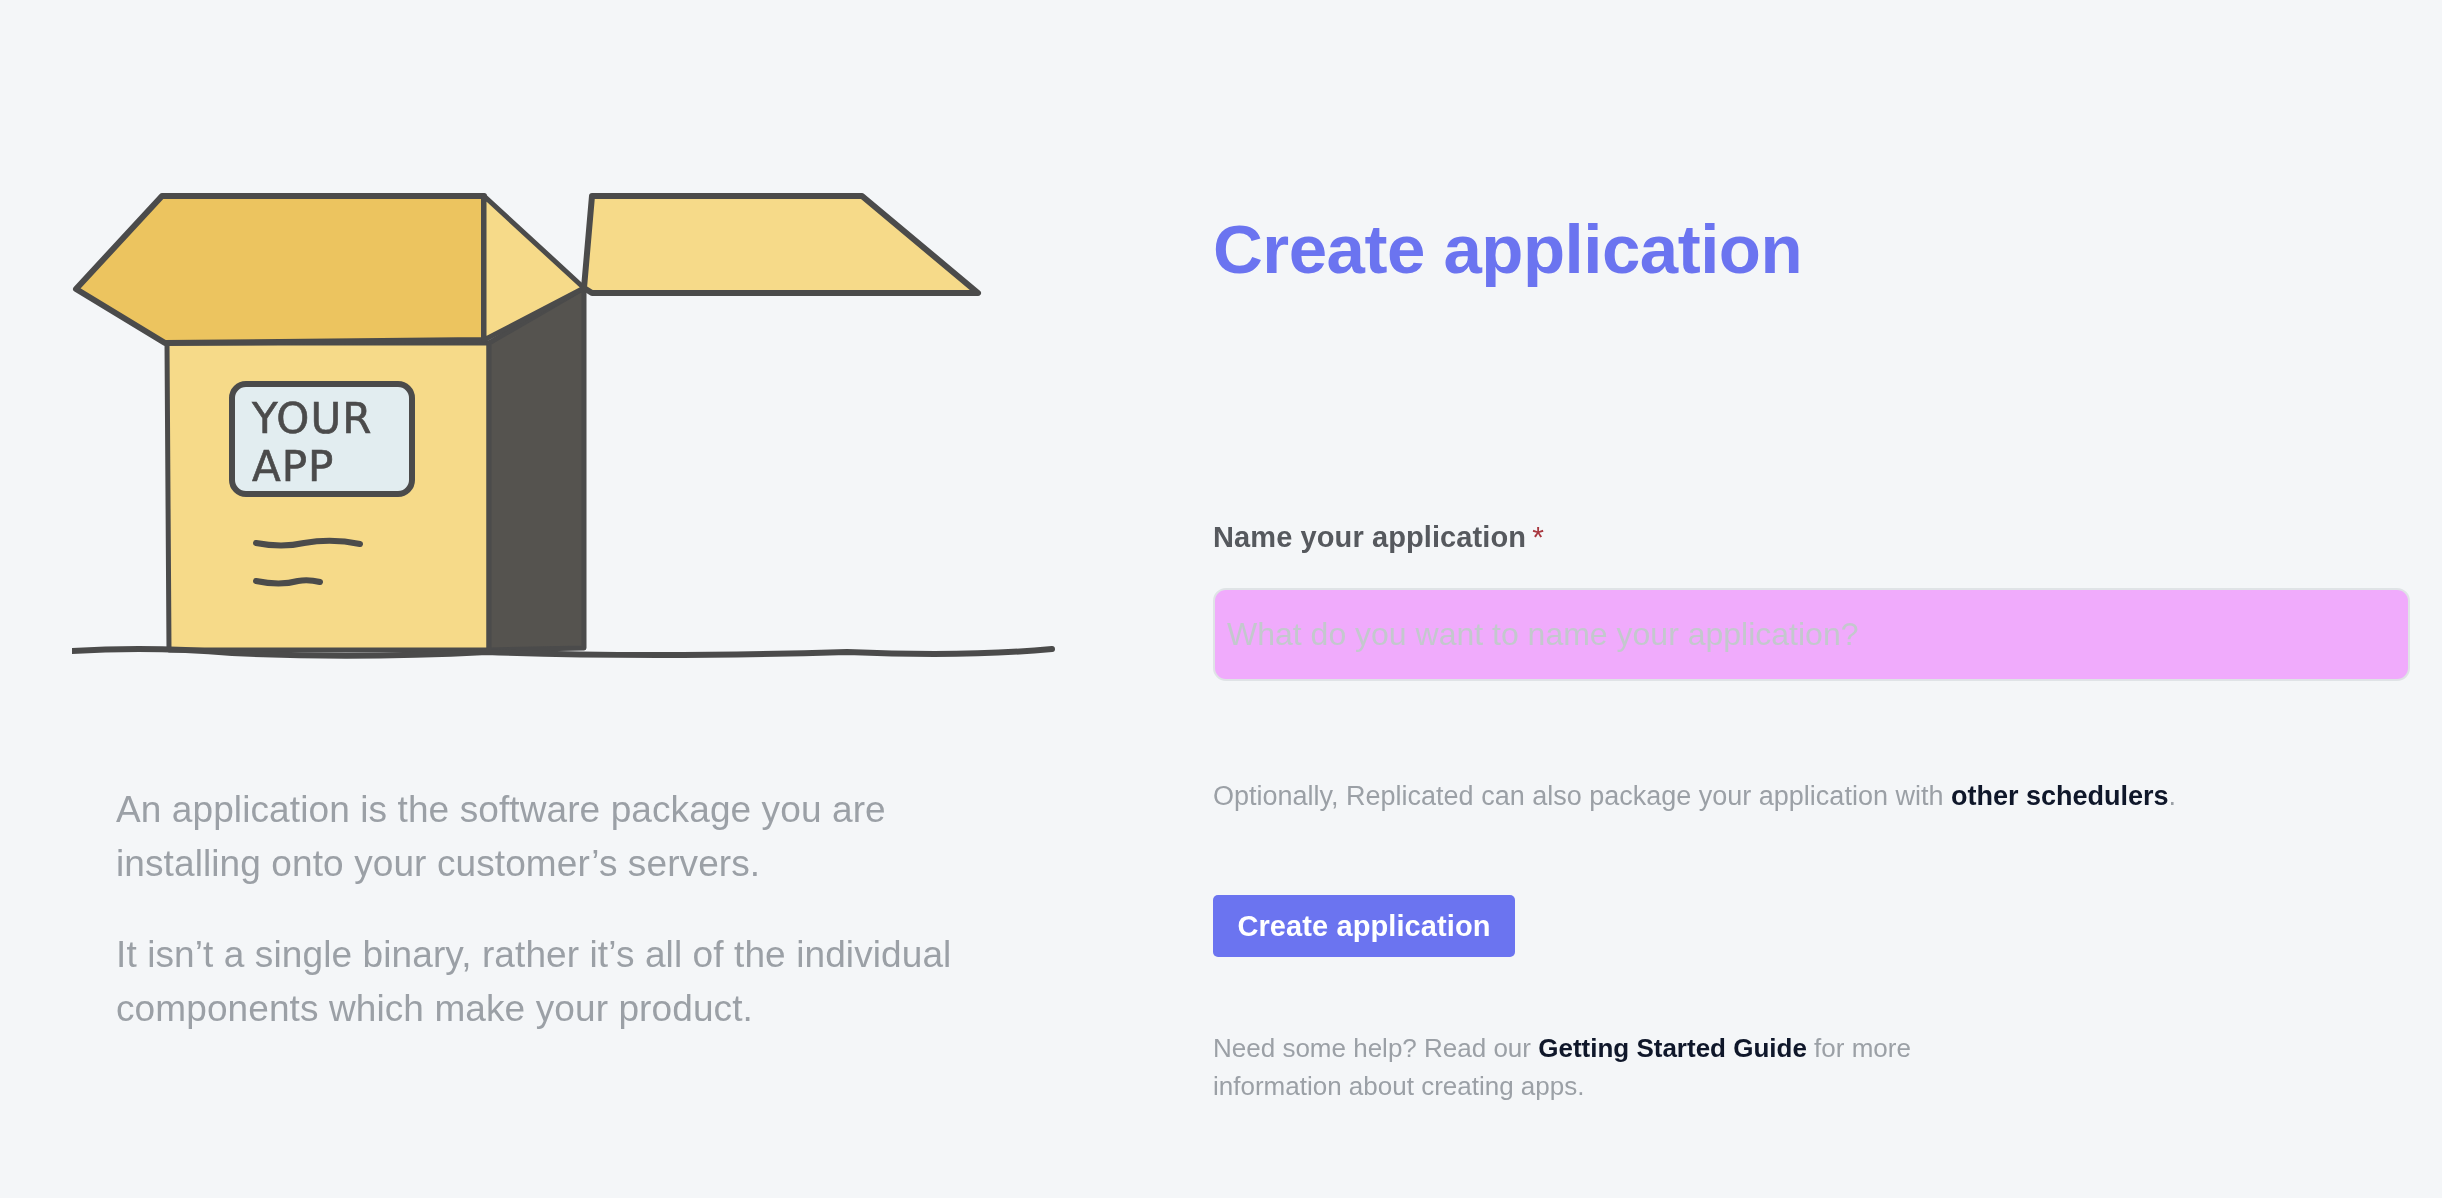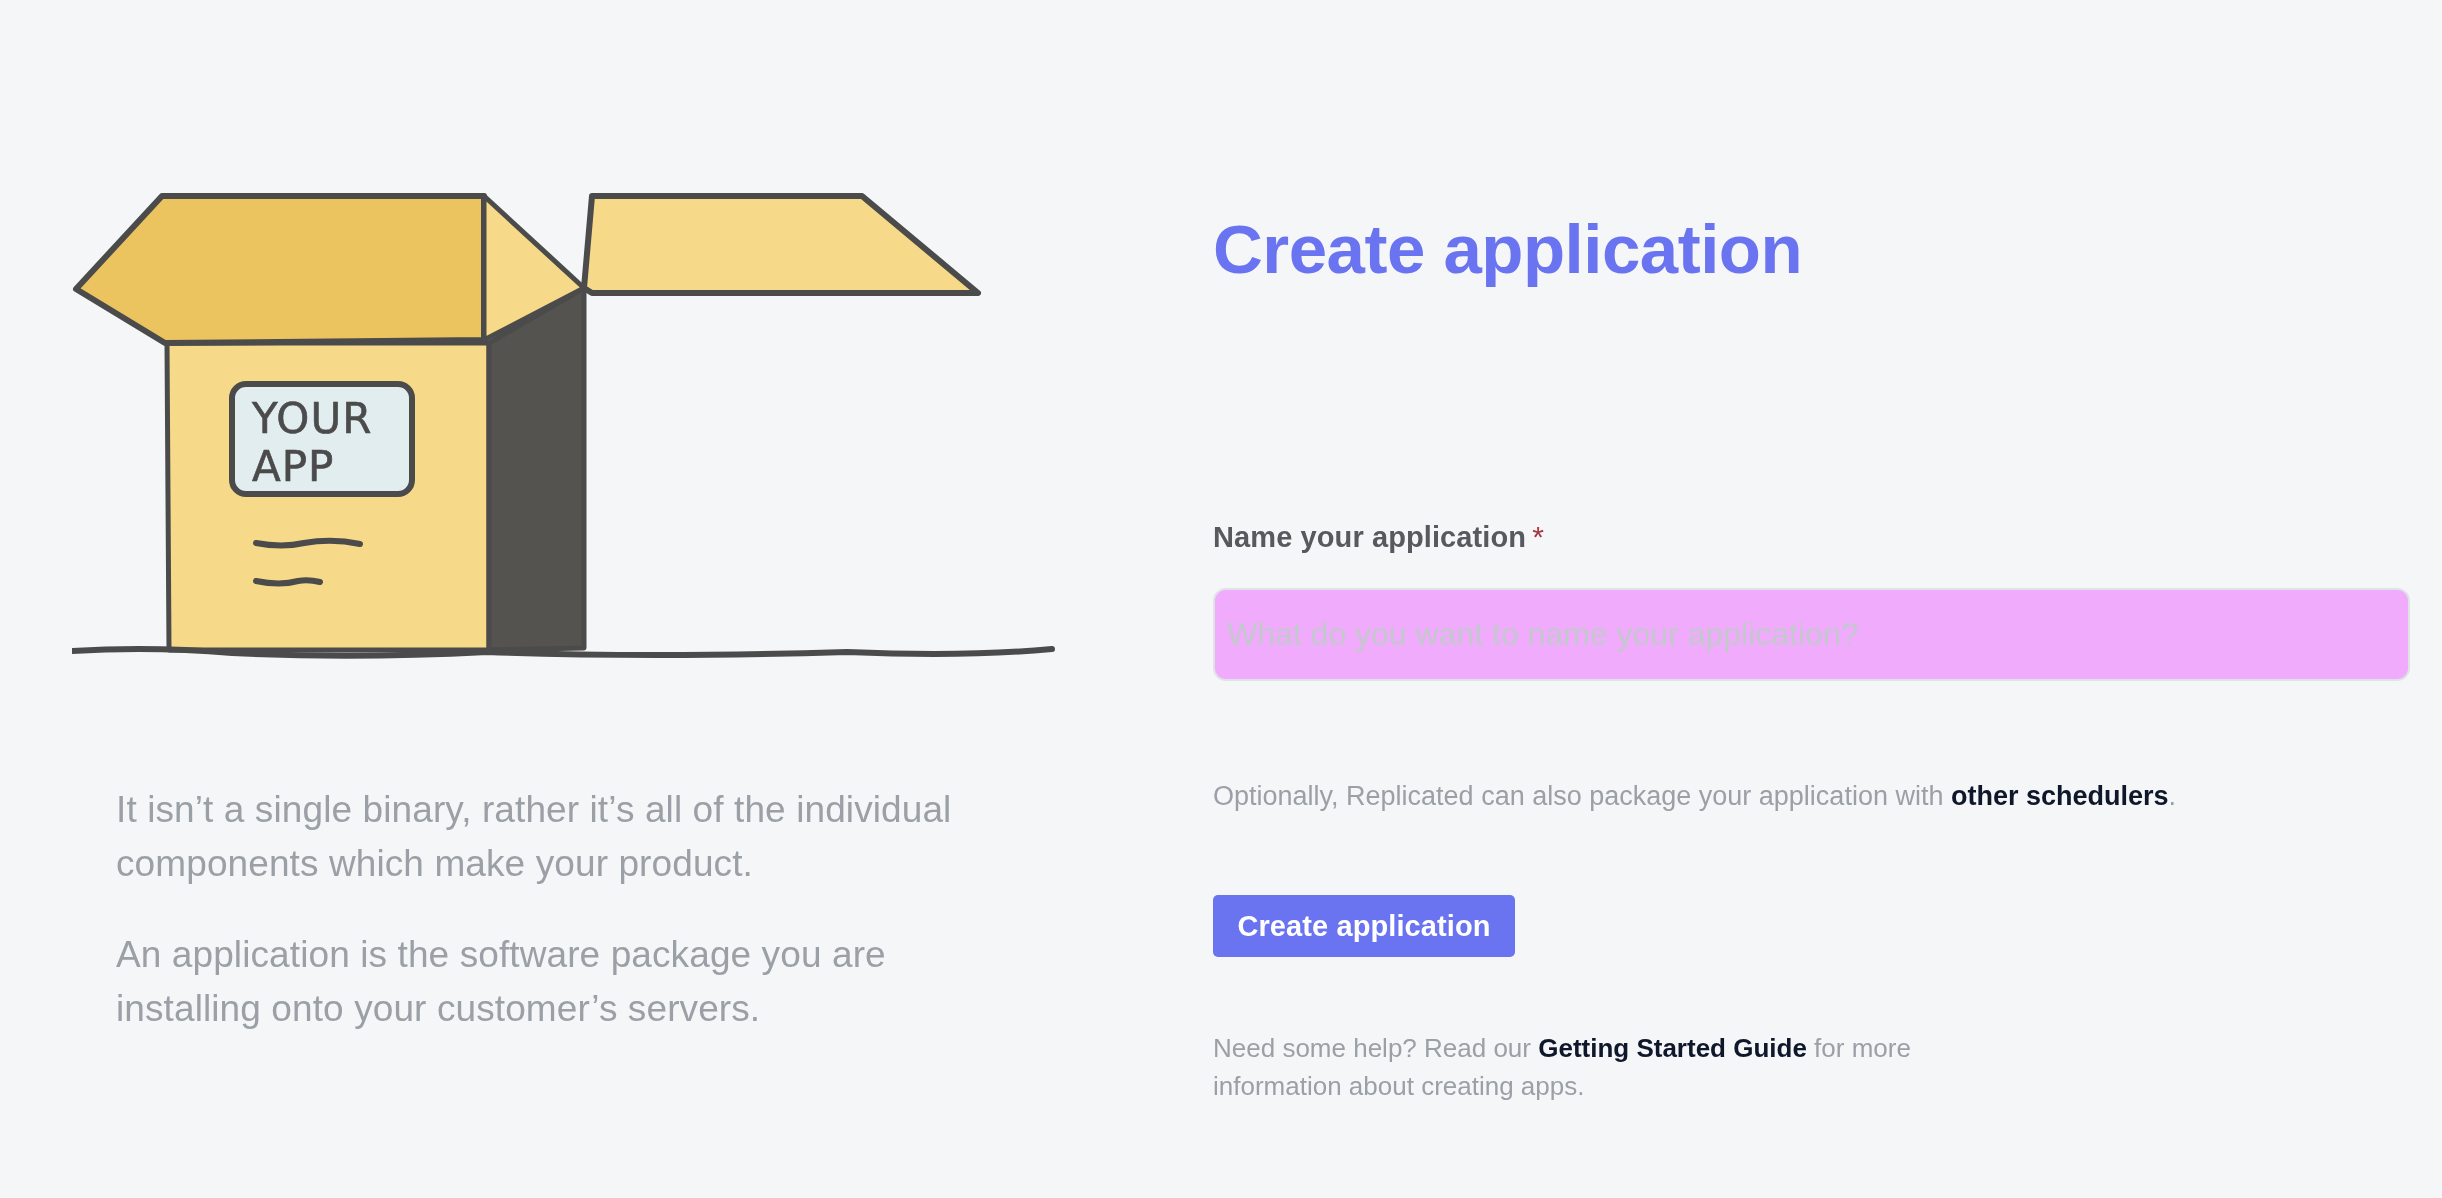--- a/index.html
+++ b/index.html
@@ -191,22 +191,22 @@
         <text x="180" y="291" font-family="'DejaVu Sans', sans-serif" font-size="42" fill="#4b4b4b" stroke="#4b4b4b" stroke-width="0.6" letter-spacing="1">APP</text>
 
         <path d="M184,353 q26,5 48,0 q28,-5 56,1" fill="none" stroke="#4b4b4b" stroke-width="6" stroke-linecap="round"></path>
         <path d="M184,391 q24,5 42,0 q10,-2 22,1" fill="none" stroke="#4b4b4b" stroke-width="6" stroke-linecap="round"></path>
 
         <path d="M0,461 q80,-5 160,2 q120,6 255,-1 q160,6 360,0 q120,5 205,-3" fill="none" stroke="#4b4b4b" stroke-width="6" stroke-linecap="round"></path>
       </svg>
     </div>
 
     <div class="left-text">
+      <p class="left-para">An application is the software package you are installing onto your customer’s servers.</p>
       <p class="left-para">It isn’t a single binary, rather it’s all of the individual components which make your product.</p>
-      <p class="left-para">An application is the software package you are installing onto your customer’s servers.</p>
     </div>
   </div>
 
   <div class="right-col">
 
     <h1 class="title">Create application</h1>
 
 
     <div class="field-label">
       <span>Name your application</span><span class="required-star">*</span>

